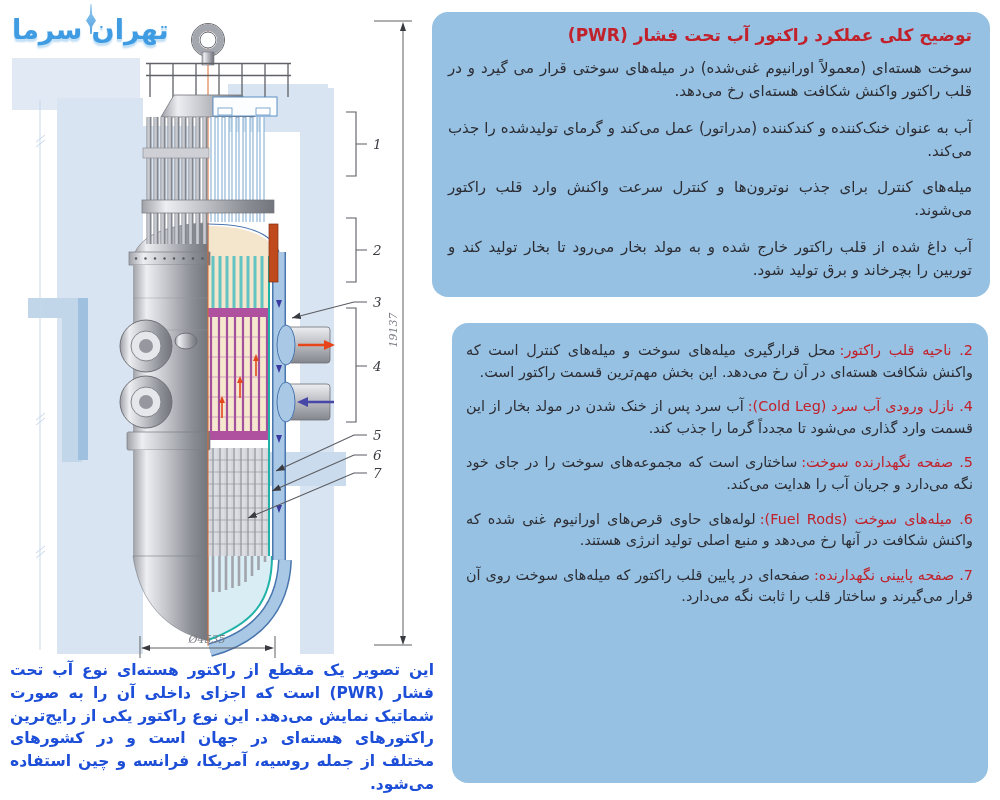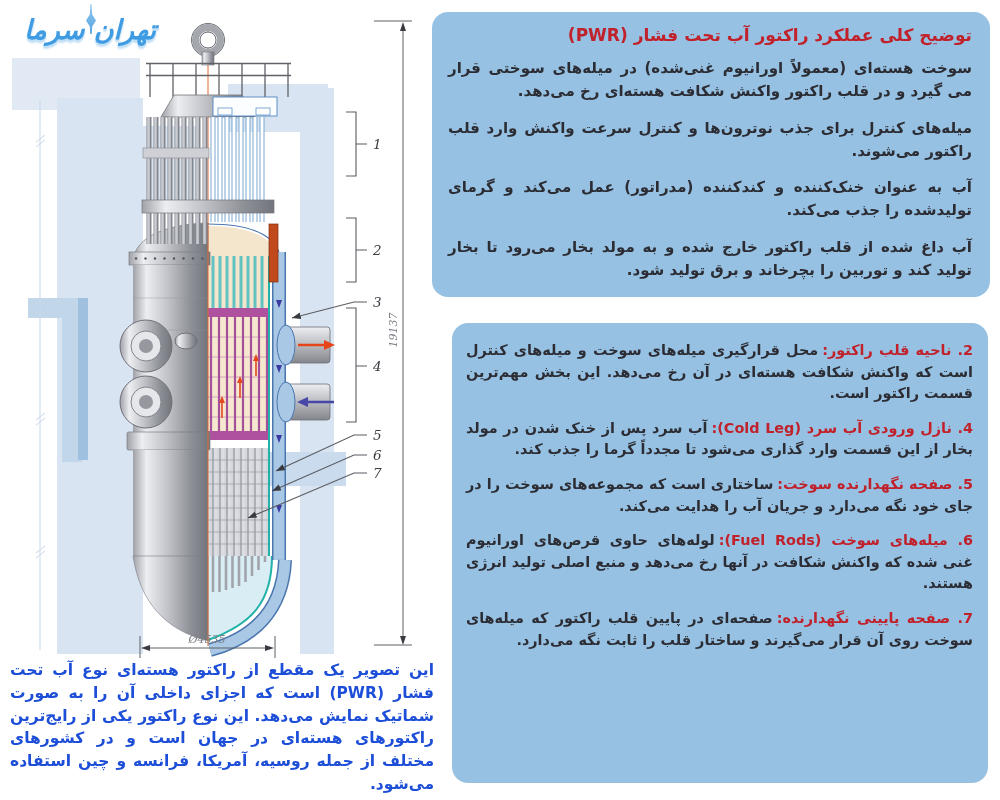--- a/index.html
+++ b/index.html
@@ -3,21 +3,21 @@
 <meta charset="utf-8">
 <style>
   * { margin:0; padding:0; box-sizing:border-box; }
   html,body { background:#ffffff; }
   .page {
     position:relative; width:1000px; height:800px; overflow:hidden;
     background:#ffffff;
     font-family:"DejaVu Sans", sans-serif;
   }
   
-  .logo { position:absolute; left:12px; top:14px; width:156px; text-align:center; z-index:5;font-style:italic; }
+  .logo { position:absolute; left:12px; top:14px; width:156px; text-align:center; z-index:5; }
   .logo-text{
     font-size:27px; font-weight:bold; color:#3f9ce2; letter-spacing:1px;
     text-shadow:0 2px 0 #c3e1f6, 0 3px 2px rgba(120,180,230,.45);
     white-space:nowrap; display:inline-block;
   }
   .logo-tower{
     position:absolute; left:74px; top:-10px; width:10px; height:30px;
     background:linear-gradient(#8ec6ef,#4d9fe0);
     clip-path:polygon(45% 0,55% 0,62% 35%,100% 55%,62% 75%,58% 100%,42% 100%,38% 75%,0 55%,38% 35%);
     opacity:.95;
@@ -27,21 +27,21 @@
     position:absolute; background:#96c1e2; border-radius:16px;
     direction:rtl; color:#2c2d34;
   }
   .panel-top{ left:432px; top:12px; width:558px; height:285px; padding:13px 18px 8px 16px; }
   .panel-parts{ left:452px; top:323px; width:536px; height:460px; padding:17px 15px 10px 14px; }
   .panel-title{
     color:#c1212b; font-size:17px; font-weight:bold; text-align:right;
     margin:0 0 12px 0; letter-spacing:0;
   }
   .panel p{
-    font-size:15px; font-weight:bold; line-height:1.55;
+    font-size:15px; font-weight:normal; line-height:1.55;
     text-align:justify; margin:0 0 13px 0;
   }
   .panel-parts p.item{ font-size:14.4px; line-height:1.5; margin:0 0 13px 0; }
   .red-label{ color:#c1212b; margin-left:4px; }
   
   .caption{
     position:absolute; left:10px; top:659px; width:424px;
     direction:rtl; text-align:justify; font-size:15.5px; font-weight:bold;
     line-height:1.47; color:#1d4ed8;
   }
@@ -239,22 +239,22 @@
       <text class="callout-num" x="373" y="371">4</text>
       <text class="callout-num" x="373" y="440">5</text>
       <text class="callout-num" x="373" y="460">6</text>
       <text class="callout-num" x="373" y="478">7</text>
     </g>
   </svg>
 
   <div class="panel panel-top">
     <h2 class="panel-title">توضیح کلی عملکرد راکتور آب تحت فشار (PWR)</h2>
     <p>سوخت هسته‌ای (معمولاً اورانیوم غنی‌شده) در میله‌های سوختی قرار می گیرد و در قلب راکتور واکنش شکافت هسته‌ای رخ می‌دهد.</p>
+    <p>آب به عنوان خنک‌کننده و کندکننده (مدراتور) عمل می‌کند و گرمای تولیدشده را جذب می‌کند.</p>
     <p>میله‌های کنترل برای جذب نوترون‌ها و کنترل سرعت واکنش وارد قلب راکتور می‌شوند.</p>
-    <p>آب به عنوان خنک‌کننده و کندکننده (مدراتور) عمل می‌کند و گرمای تولیدشده را جذب می‌کند.</p>
     <p>آب داغ شده از قلب راکتور خارج شده و به مولد بخار می‌رود تا بخار تولید کند و توربین را بچرخاند و برق تولید شود.</p>
   </div>
 
   <div class="panel panel-parts">
     <p class="item">
       <span class="red-label">2. ناحیه قلب راکتور:</span><span>محل قرارگیری میله‌های سوخت و میله‌های کنترل است که واکنش شکافت هسته‌ای در آن رخ می‌دهد. این بخش مهم‌ترین قسمت راکتور است.</span>
     </p>
     <p class="item">
       <span class="red-label">4. نازل ورودی آب سرد (Cold Leg):</span><span>آب سرد پس از خنک شدن در مولد بخار از این قسمت وارد گذاری می‌شود تا مجدداً گرما را جذب کند.</span>
     </p>

